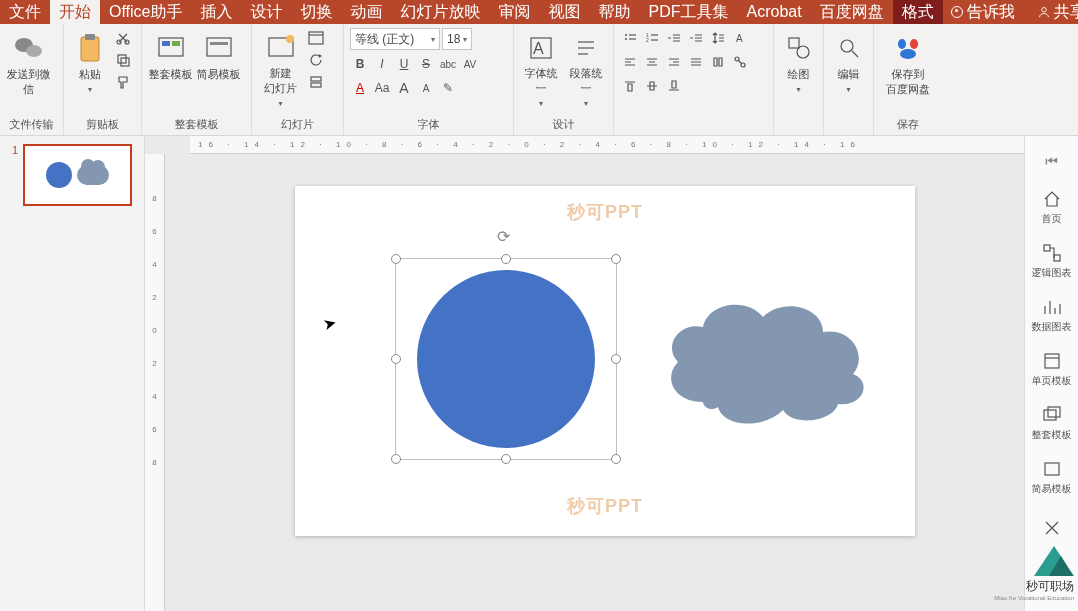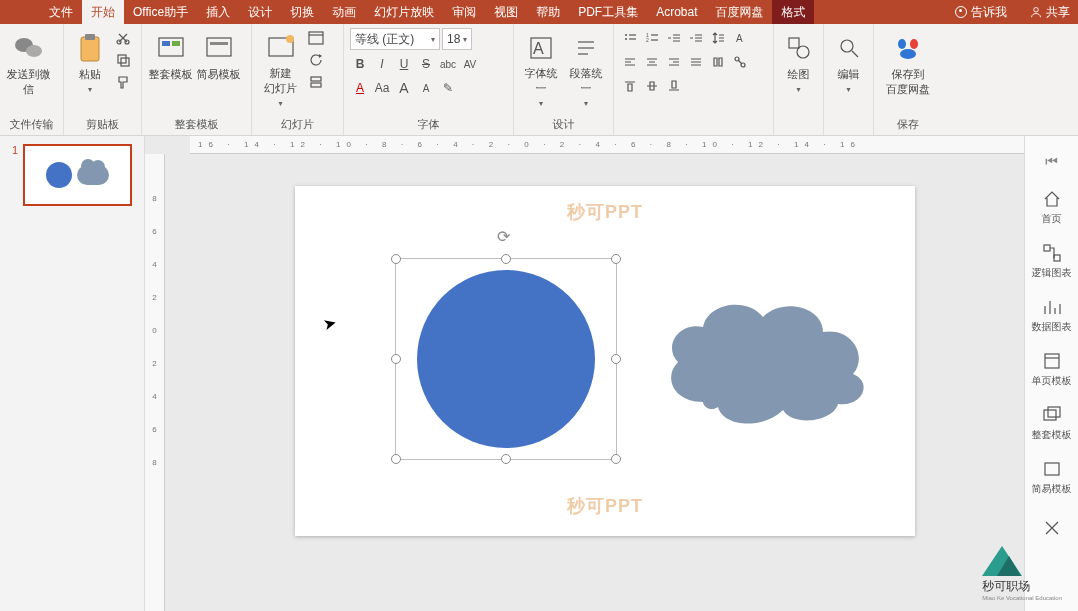--- a/index.html
+++ b/index.html
@@ -1,19 +1,19 @@
 <!DOCTYPE html>
 <html><head>
 <meta charset="utf-8">
 <style>
 * { margin:0; padding:0; box-sizing:border-box; font-family:"Microsoft YaHei","Segoe UI",sans-serif; }
 body { background:#f3f3f3; overflow:hidden; width:1078px; height:611px; position:relative; }
 
 
-.tabs { display:flex; height:24px; background:#b7472a; color:#fff; font-size:12px; align-items:stretch; user-select:none;padding-left:40px; }
+.tabs { display:flex; height:24px; background:#b7472a; color:#fff; font-size:16px; align-items:stretch; user-select:none; }
 .tabs .tab { padding:0 9px; display:flex; align-items:center; cursor:pointer; white-space:nowrap; }
 .tabs .tab.active { background:#f3f2f1; color:#b7472a; }
 .tabs .tab.context { background:#7f1d1d; }
 .tabs .spacer { flex:1; }
 .tabs .right-group { display:flex; align-items:center;gap:7px; }
 .tabs .right-group .tab { padding:0 8px; }
 .bulb { width:12px; height:12px; border:1.5px solid #fff; border-radius:50%; margin-right:4px; position:relative; }
 .bulb::after { content:""; position:absolute; left:3px; top:2px; width:3px; height:3px; background:#fff; border-radius:50%; }
 .person-icon { width:12px; height:12px; margin-right:4px; }
 
@@ -65,21 +65,21 @@
 .rot-handle { position:absolute; top:-32px; left:50%; margin-left:-9px; width:18px; height:18px; color:#8a8a8a; font-size:16px; }
 .cloud-shape { position:absolute; left:358px; top:96px; width:230px; height:150px; }
 .cloud-shape svg { width:100%; height:100%; }
 .cursor { position:absolute; left:28px; top:128px; font-size:16px; color:#000; transform:rotate(-15deg); pointer-events:none; }
 
 
 .sidepanel { position:absolute; top:136px; right:0; width:54px; bottom:0; background:#fafafa; border-left:1px solid #dcdcdc; display:flex; flex-direction:column; align-items:center; padding-top:6px; gap:0; }
 .side-item { width:100%; display:flex; flex-direction:column; align-items:center; gap:2px; padding:8px 0; cursor:pointer; font-size:10px; color:#555; }
 .side-item .icon-box { width:22px; height:22px; display:flex; align-items:center; justify-content:center; }
 .side-sep { width:70%; height:5px; }
-.brand-logo { position:absolute; right:16px; bottom:10px; display:flex; flex-direction:column; align-items:flex-start; font-size:12px; color:#333; }
+.brand-logo { position:absolute; right:4px; bottom:10px; display:flex; flex-direction:column; align-items:flex-end; font-size:12px; color:#333; }
 .brand-logo .tri { width:0; height:0; border-left:20px solid transparent; border-right:20px solid transparent; border-bottom:30px solid #2a9d8f; margin-bottom:2px; position:relative; }
 .brand-logo .tri::after { content:""; position:absolute; left:-5px; top:10px; width:0;height:0; border-left:12px solid transparent; border-right:12px solid transparent; border-bottom:20px solid #1d6f66; }
 .brand-logo .sub { font-size:6px; color:#888; }
 
 
 .ico { stroke:#555; stroke-width:1.2; fill:none; }
 .ico-fill { fill:#555; }
 </style>
 </head>
 <body>

